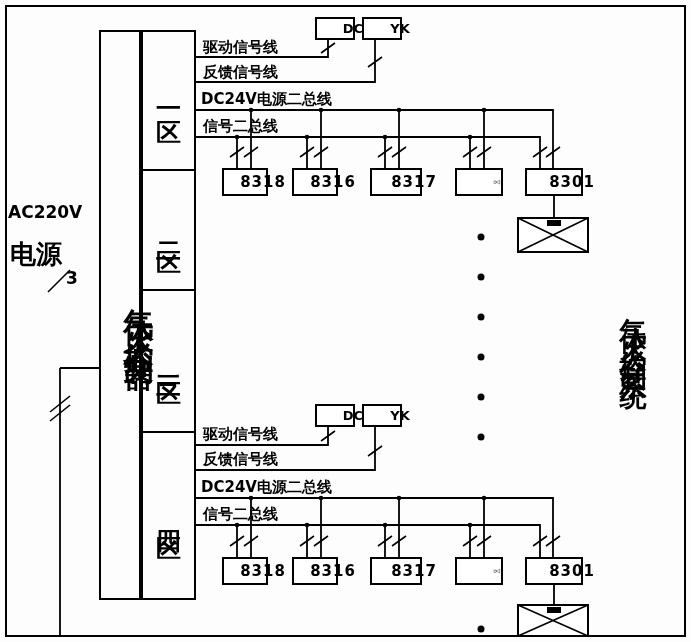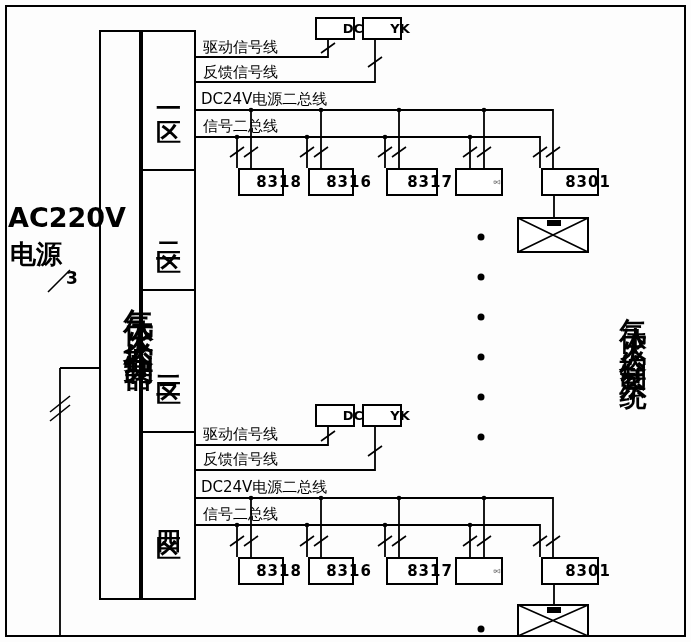--- a/index.html
+++ b/index.html
@@ -3,23 +3,23 @@
 <meta charset="utf-8">
 <title>Diagram</title>
 <style>
   * { margin:0; padding:0; box-sizing:border-box; }
   html,body { background:#ffffff; }
   body { font-family:"DejaVu Sans", "Liberation Sans", sans-serif; color:#000; }
   .stage { position:relative; width:691px; height:642px; background:#fdfdfd; overflow:hidden; }
   .abs { position:absolute; }
   .box { border:2px solid #000; background:#fff; display:flex; align-items:center; justify-content:center;padding-left:36px; }
   .hollow { background:transparent; }
-  .device { font-size:15px; font-weight:700; letter-spacing:1px;margin-left:16px; }
+  .device { font-size:15px; font-weight:700; letter-spacing:1px; }
   .module { font-size:13px; font-weight:700; }
-  .buslabel { font-size:15px; font-weight:400; white-space:nowrap; line-height:1.1; }
+  .buslabel { font-size:15px; font-weight:700; white-space:nowrap; line-height:1.1; }
   .vtext { writing-mode:vertical-rl; text-orientation:upright; }
   .center { display:flex; align-items:center; justify-content:center; }
   .bigcjk { font-weight:700; }
   svg { display:block; }
 </style>
 </head>
 <body>
 
 <div class="stage">
 
@@ -149,21 +149,21 @@
   <div class="abs vtext center bigcjk" style="left:141px;top:170px;width:55px;height:120px;font-size:25px;letter-spacing:6px">
     <span>二区</span>
   </div>
   <div class="abs vtext center bigcjk" style="left:141px;top:290px;width:55px;height:142px;font-size:25px;letter-spacing:6px">
     <span>三区</span>
   </div>
   <div class="abs vtext center bigcjk" style="left:141px;top:432px;width:55px;height:168px;font-size:25px;letter-spacing:6px">
     <span>四区</span>
   </div>
 
-  <div class="abs bigcjk" style="left:8px;top:202px;font-size:27px">AC220V</div>
+  <div class="abs bigcjk" style="left:8px;top:202px;font-size:17px">AC220V</div>
   <div class="abs bigcjk" style="left:10px;top:237px;font-size:26px">电源</div>
   <div class="abs" style="left:66px;top:268px;font-size:17px;font-weight:700">3</div>
 
   <div class="abs vtext center bigcjk" style="left:615px;top:172px;width:36px;height:320px;font-size:27px;letter-spacing:9px">
     <span>气体灭火控制系统</span>
   </div>
 
   <div class="abs box module" style="left:315px;top:17px;width:26px;height:23px">
     <span>DC</span>
   </div>

